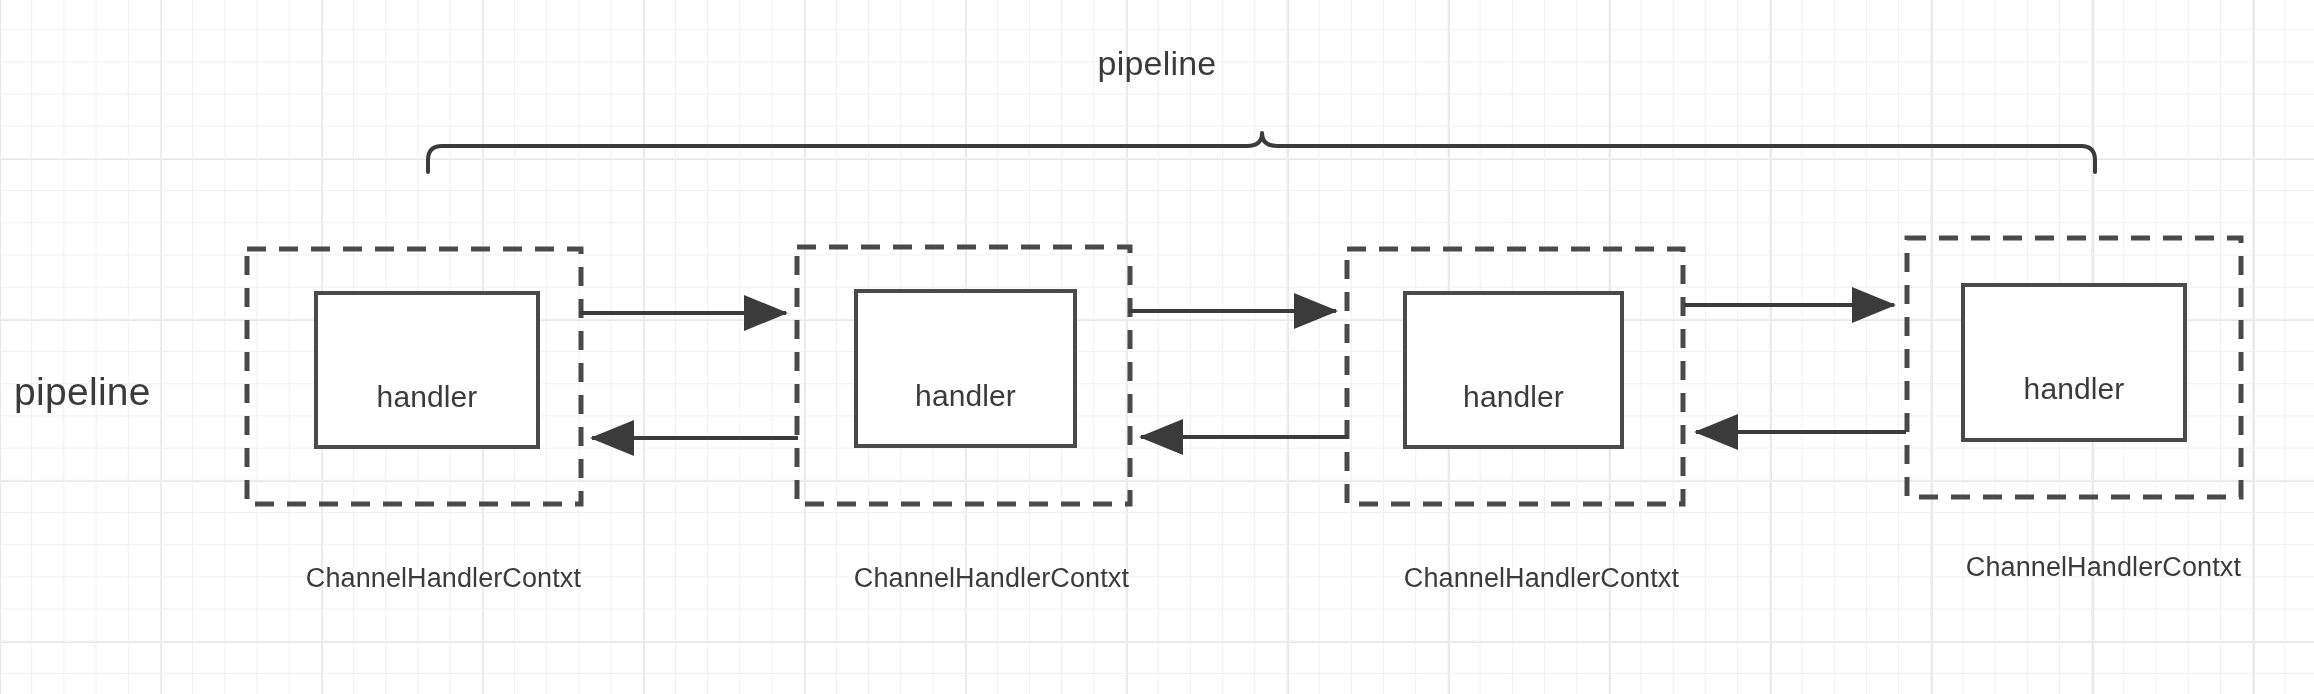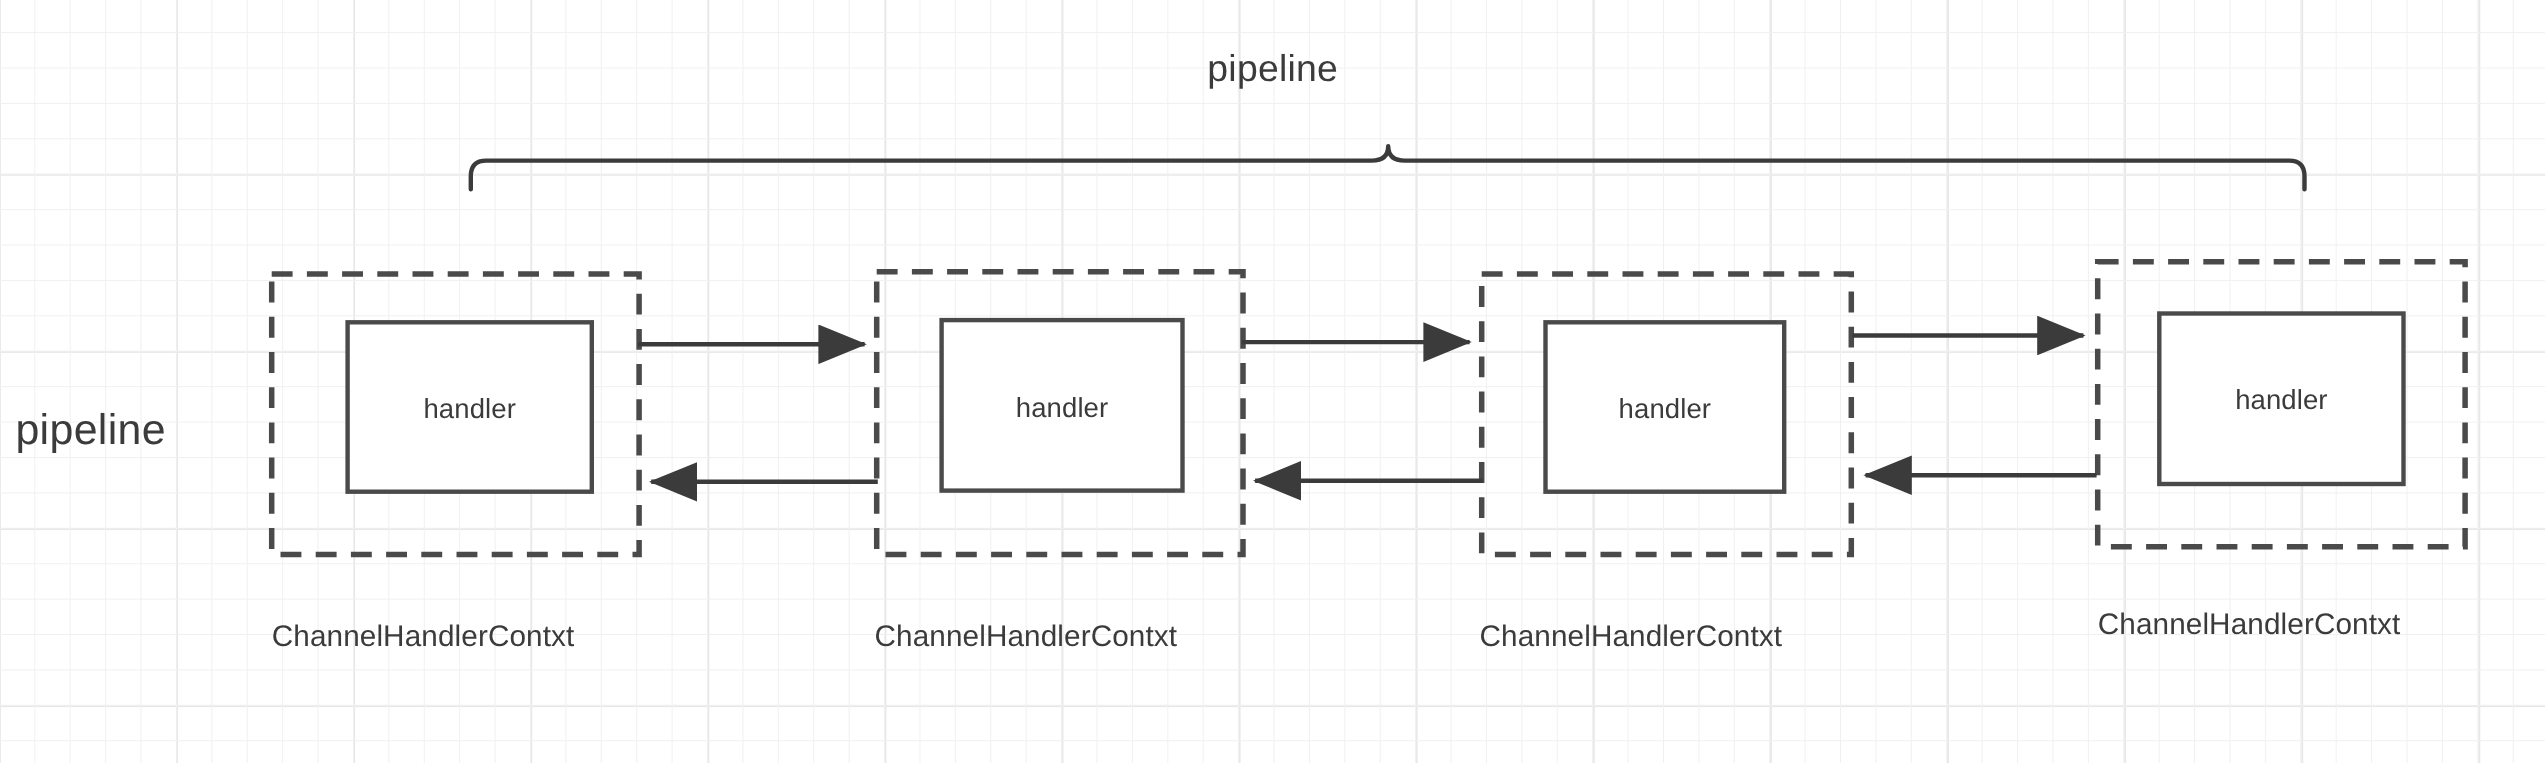--- a/index.html
+++ b/index.html
@@ -47,27 +47,28 @@
     text-align: center;
     letter-spacing: 0.2px;
   }
   #channel-label {
     font-size: 39px;
     left: 14px;
     top: 370px;
     letter-spacing: 0.3px;
   }
   .handler-label {
-    font-size: 25px;
+    font-size: 30px;
     text-align: center;
     letter-spacing: 0.1px;
+    margin-top: 22px;
   }
   .ctx-label {
     font-size: 27px;
-    text-align: left;
+    text-align: right;
     letter-spacing: 0.1px;
   }
 </style>
 </head>
 <body>
 
 <div id="canvas">
 
   <svg class="diag-svg" viewBox="0 0 2314 694" xmlns="http://www.w3.org/2000/svg">
     <defs>

